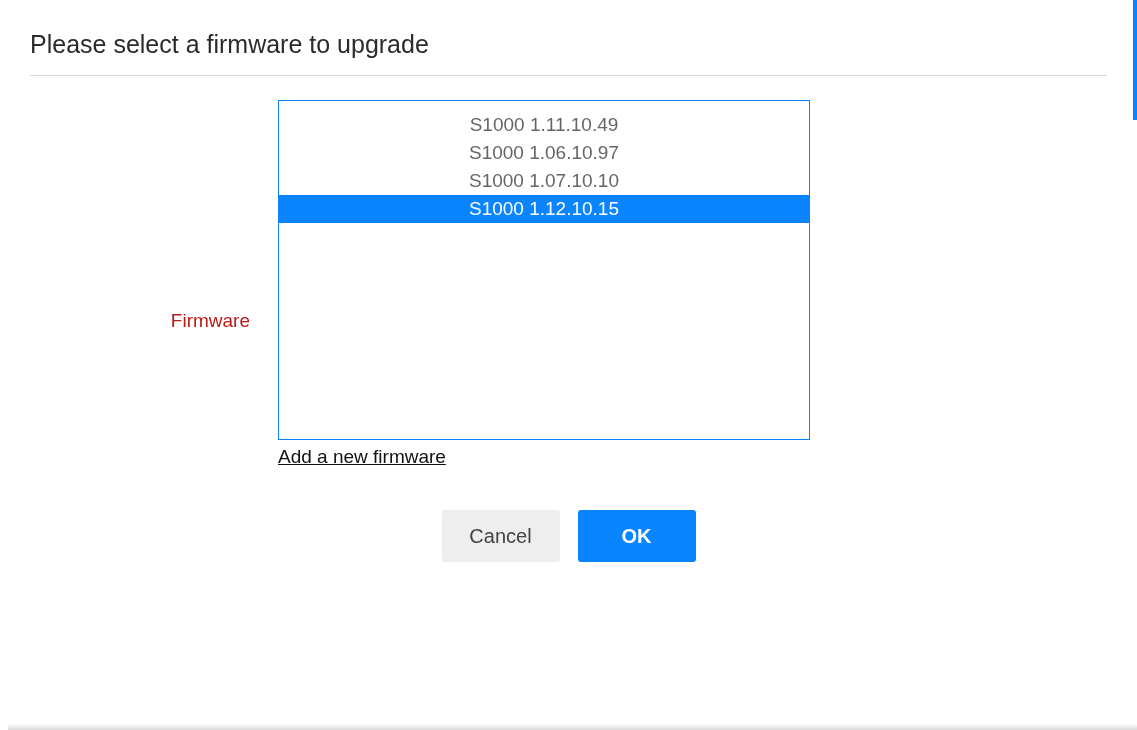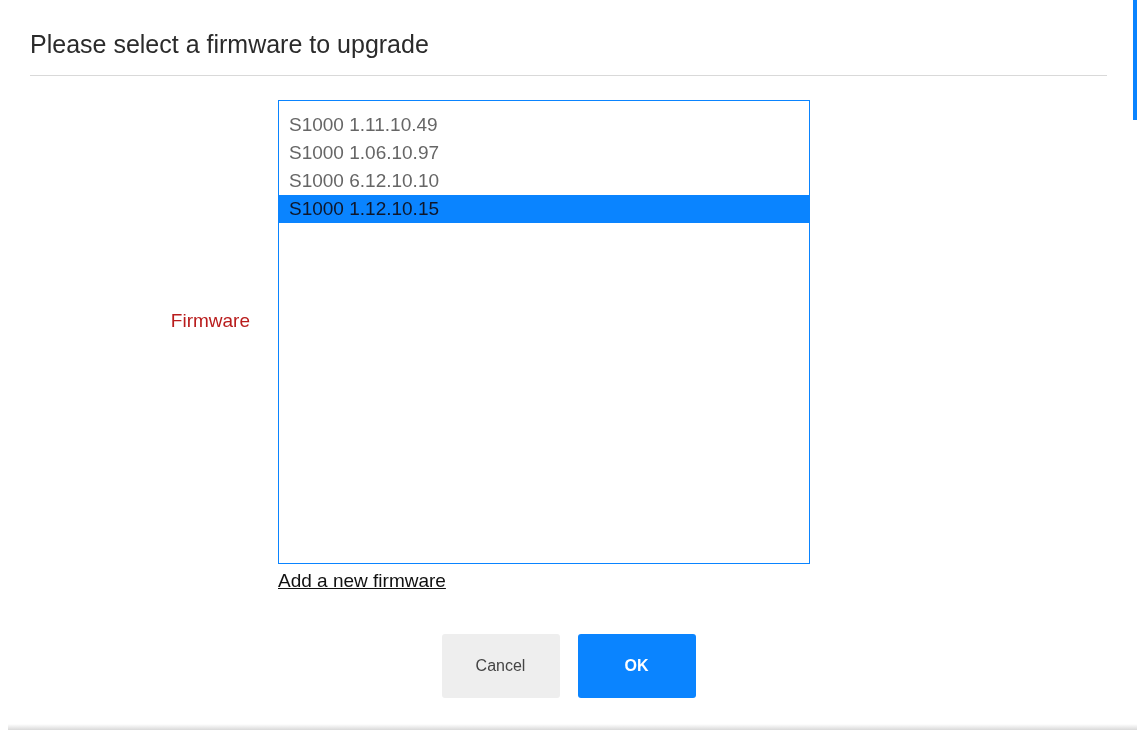--- a/index.html
+++ b/index.html
@@ -44,25 +44,26 @@
       font-size: 19px;
       color: #b91c1c;
       padding-top: 210px; 
     }
     .right-col {
       display: flex;
       flex-direction: column;
     }
     .listbox {
       width: 532px;
-      height: 464px;
+      height: 340px;
       border: 1px solid #0a84ff;
       background: #fff;
       overflow-y: scroll;
       padding: 10px 0 0 0;
+      text-align: center;
     }
     .listbox::-webkit-scrollbar { width: 18px; }
     .listbox::-webkit-scrollbar-track { background: #f1f1f1; }
     .listbox::-webkit-scrollbar-thumb { background: transparent; }
     .listbox::-webkit-scrollbar-button:single-button {
       background: #f1f1f1;
       height: 18px;
       display: block;
     }
     .listbox::-webkit-scrollbar-button:single-button:vertical:decrement {
@@ -71,39 +72,39 @@
     }
     .option {
       font-size: 19px;
       color: #666;
       padding: 3px 10px;
       cursor: default;
       white-space: nowrap;
     }
     .option.selected {
       background: #0a84ff;
-      color: #0f172a;
+      color: #ffffff;
     }
     .add-link {
       margin-top: 6px;
       font-size: 19px;
       color: #111;
       text-decoration: underline;
       width: fit-content;
       cursor: pointer;
     }
     .button-row {
       display: flex;
       justify-content: center;
       gap: 18px;
       margin-top: 42px;
     }
     button {
-      font-size: 16px;
-      height: 64px;
+      font-size: 20px;
+      height: 52px;
       min-width: 118px;
       border: none;
       border-radius: 3px;
       cursor: pointer;
       padding: 0 24px;
     }
     button.secondary {
       background: #eeeeee;
       color: #444;
     }
@@ -128,21 +129,21 @@
 <div class="page">
   <h1 class="title">Please select a firmware to upgrade</h1>
 
   <div class="form-row">
     <div class="label">Firmware</div>
 
     <div class="right-col">
       <div class="listbox" id="firmware-list">
           <div class="option">S1000 1.11.10.49</div>
           <div class="option">S1000 1.06.10.97</div>
-          <div class="option">S1000 6.12.10.10</div>
+          <div class="option">S1000 1.07.10.10</div>
           <div class="option selected">S1000 1.12.10.15</div>
         </div>
 
       <a class="add-link">Add a new firmware</a>
     </div>
   </div>
 
   <div class="button-row">
     <button class="secondary">Cancel</button>
     <button class="primary">OK</button>

